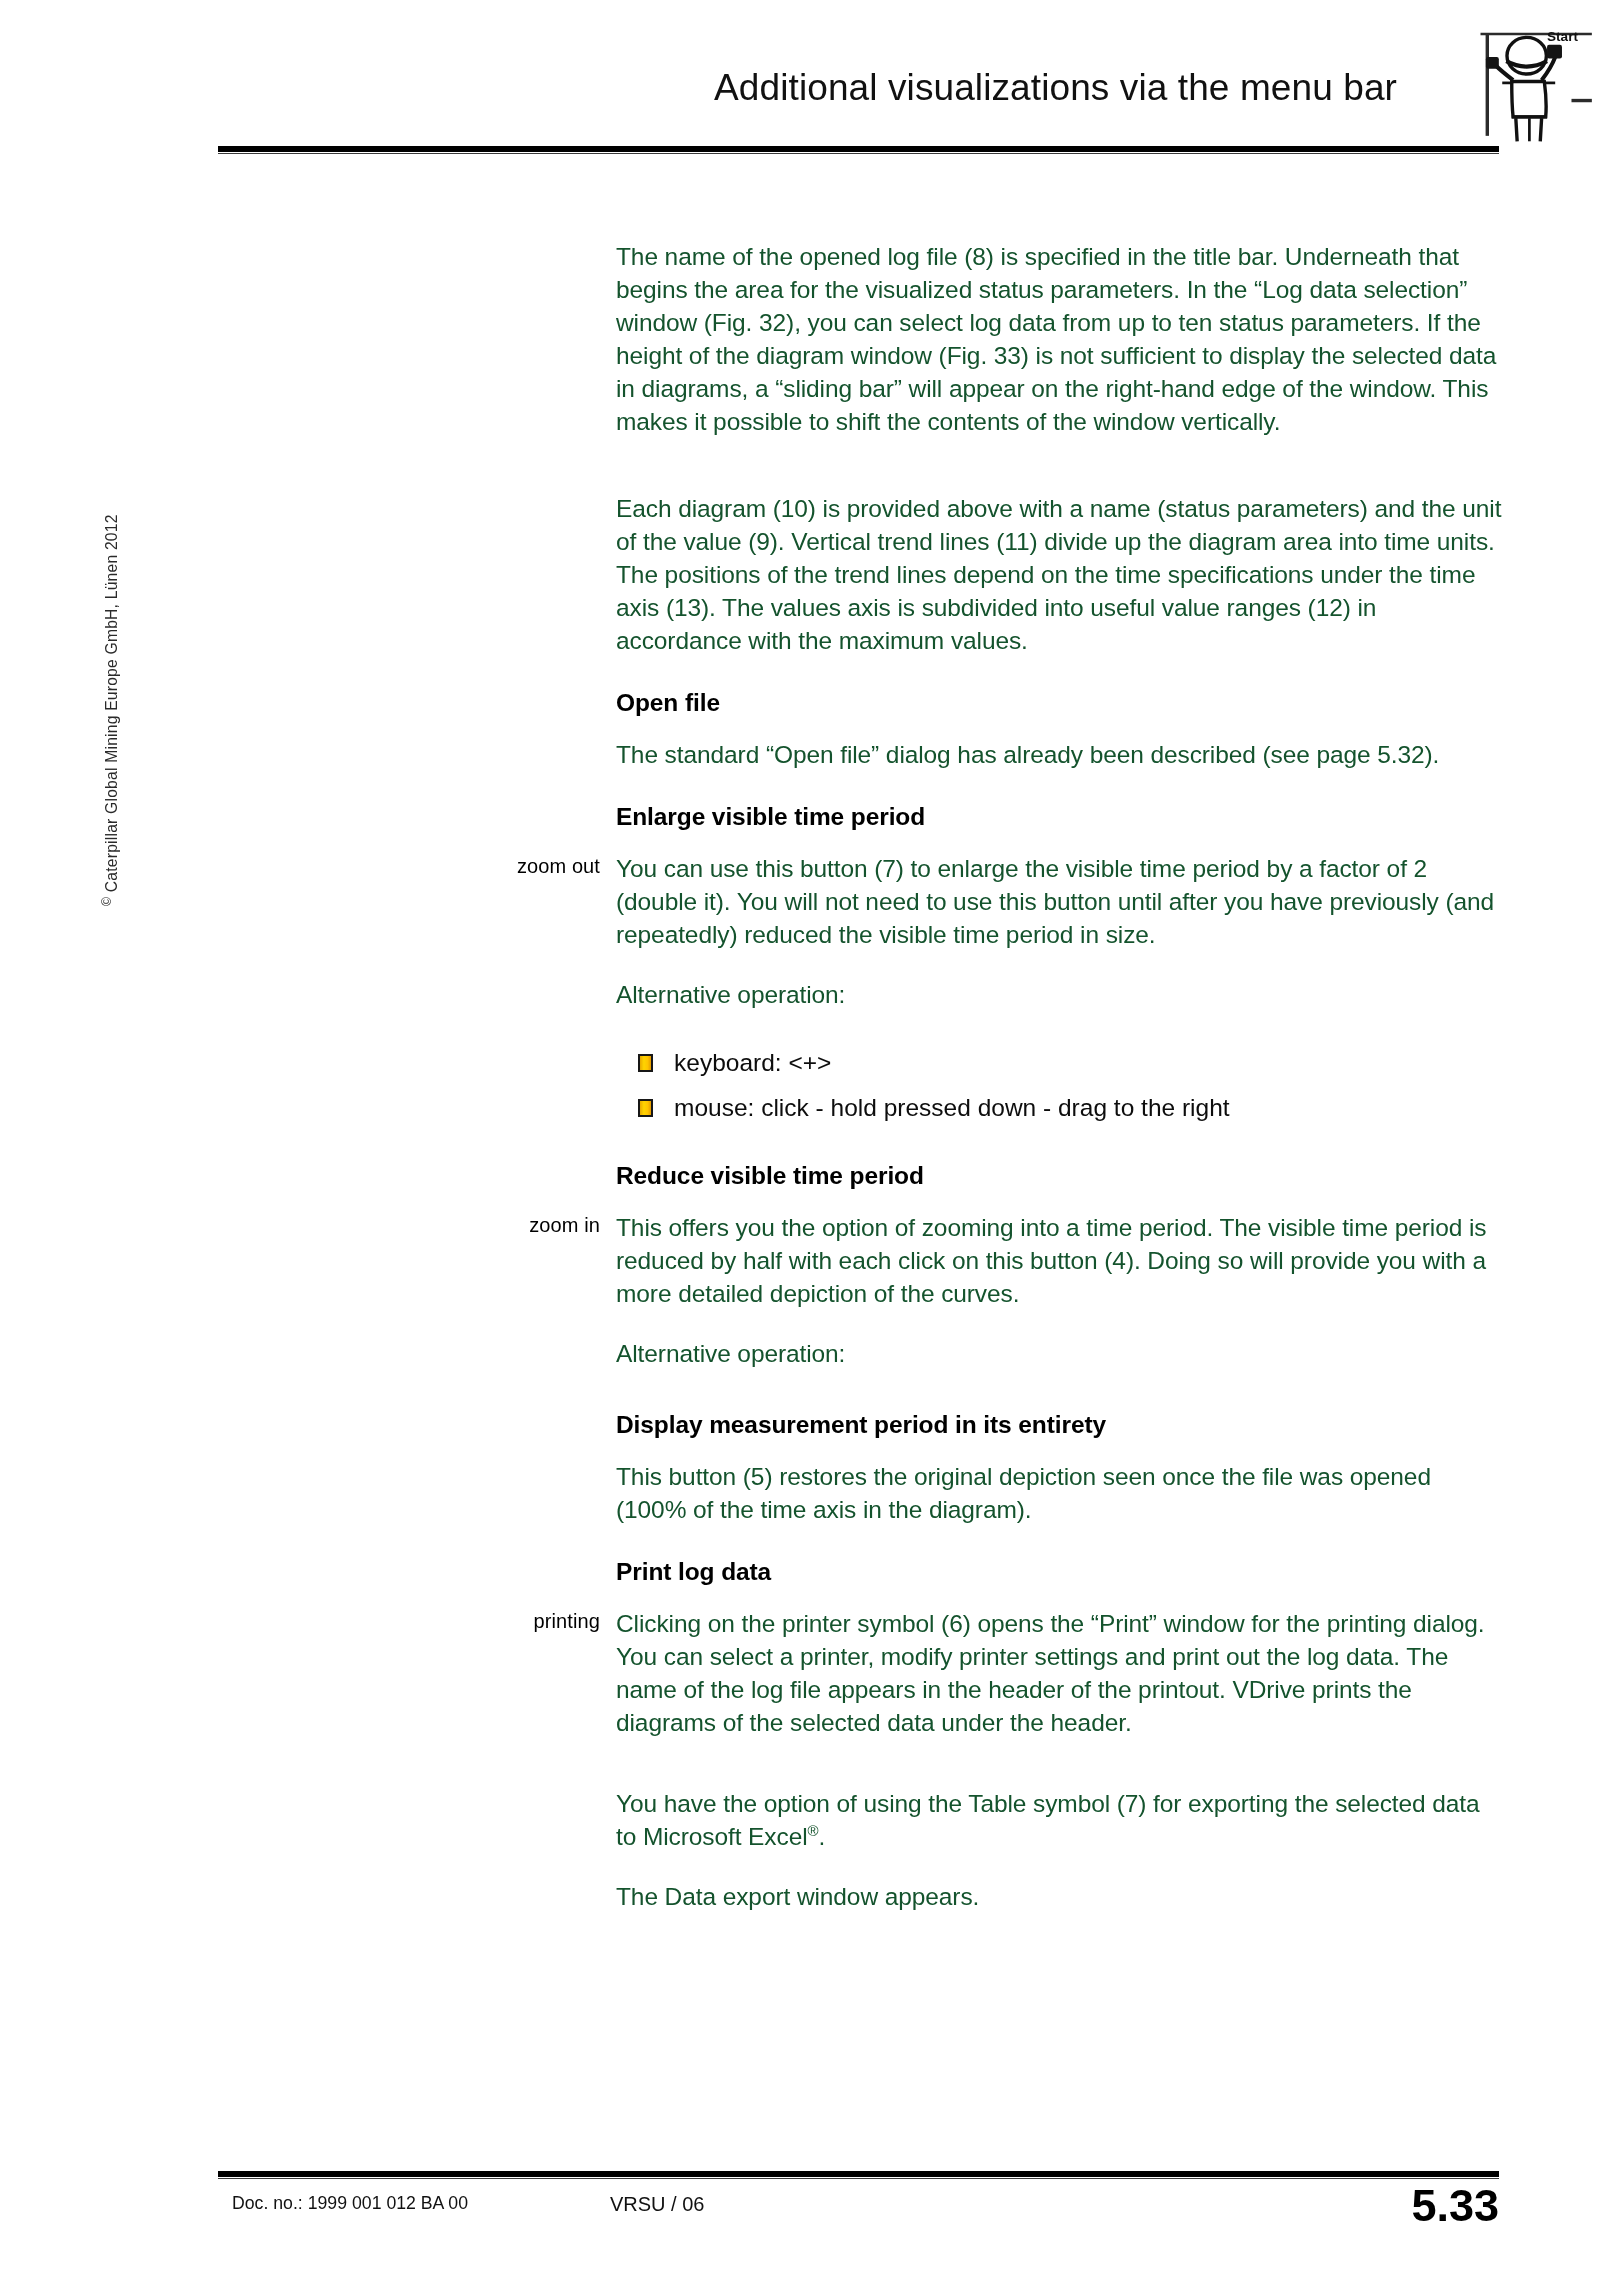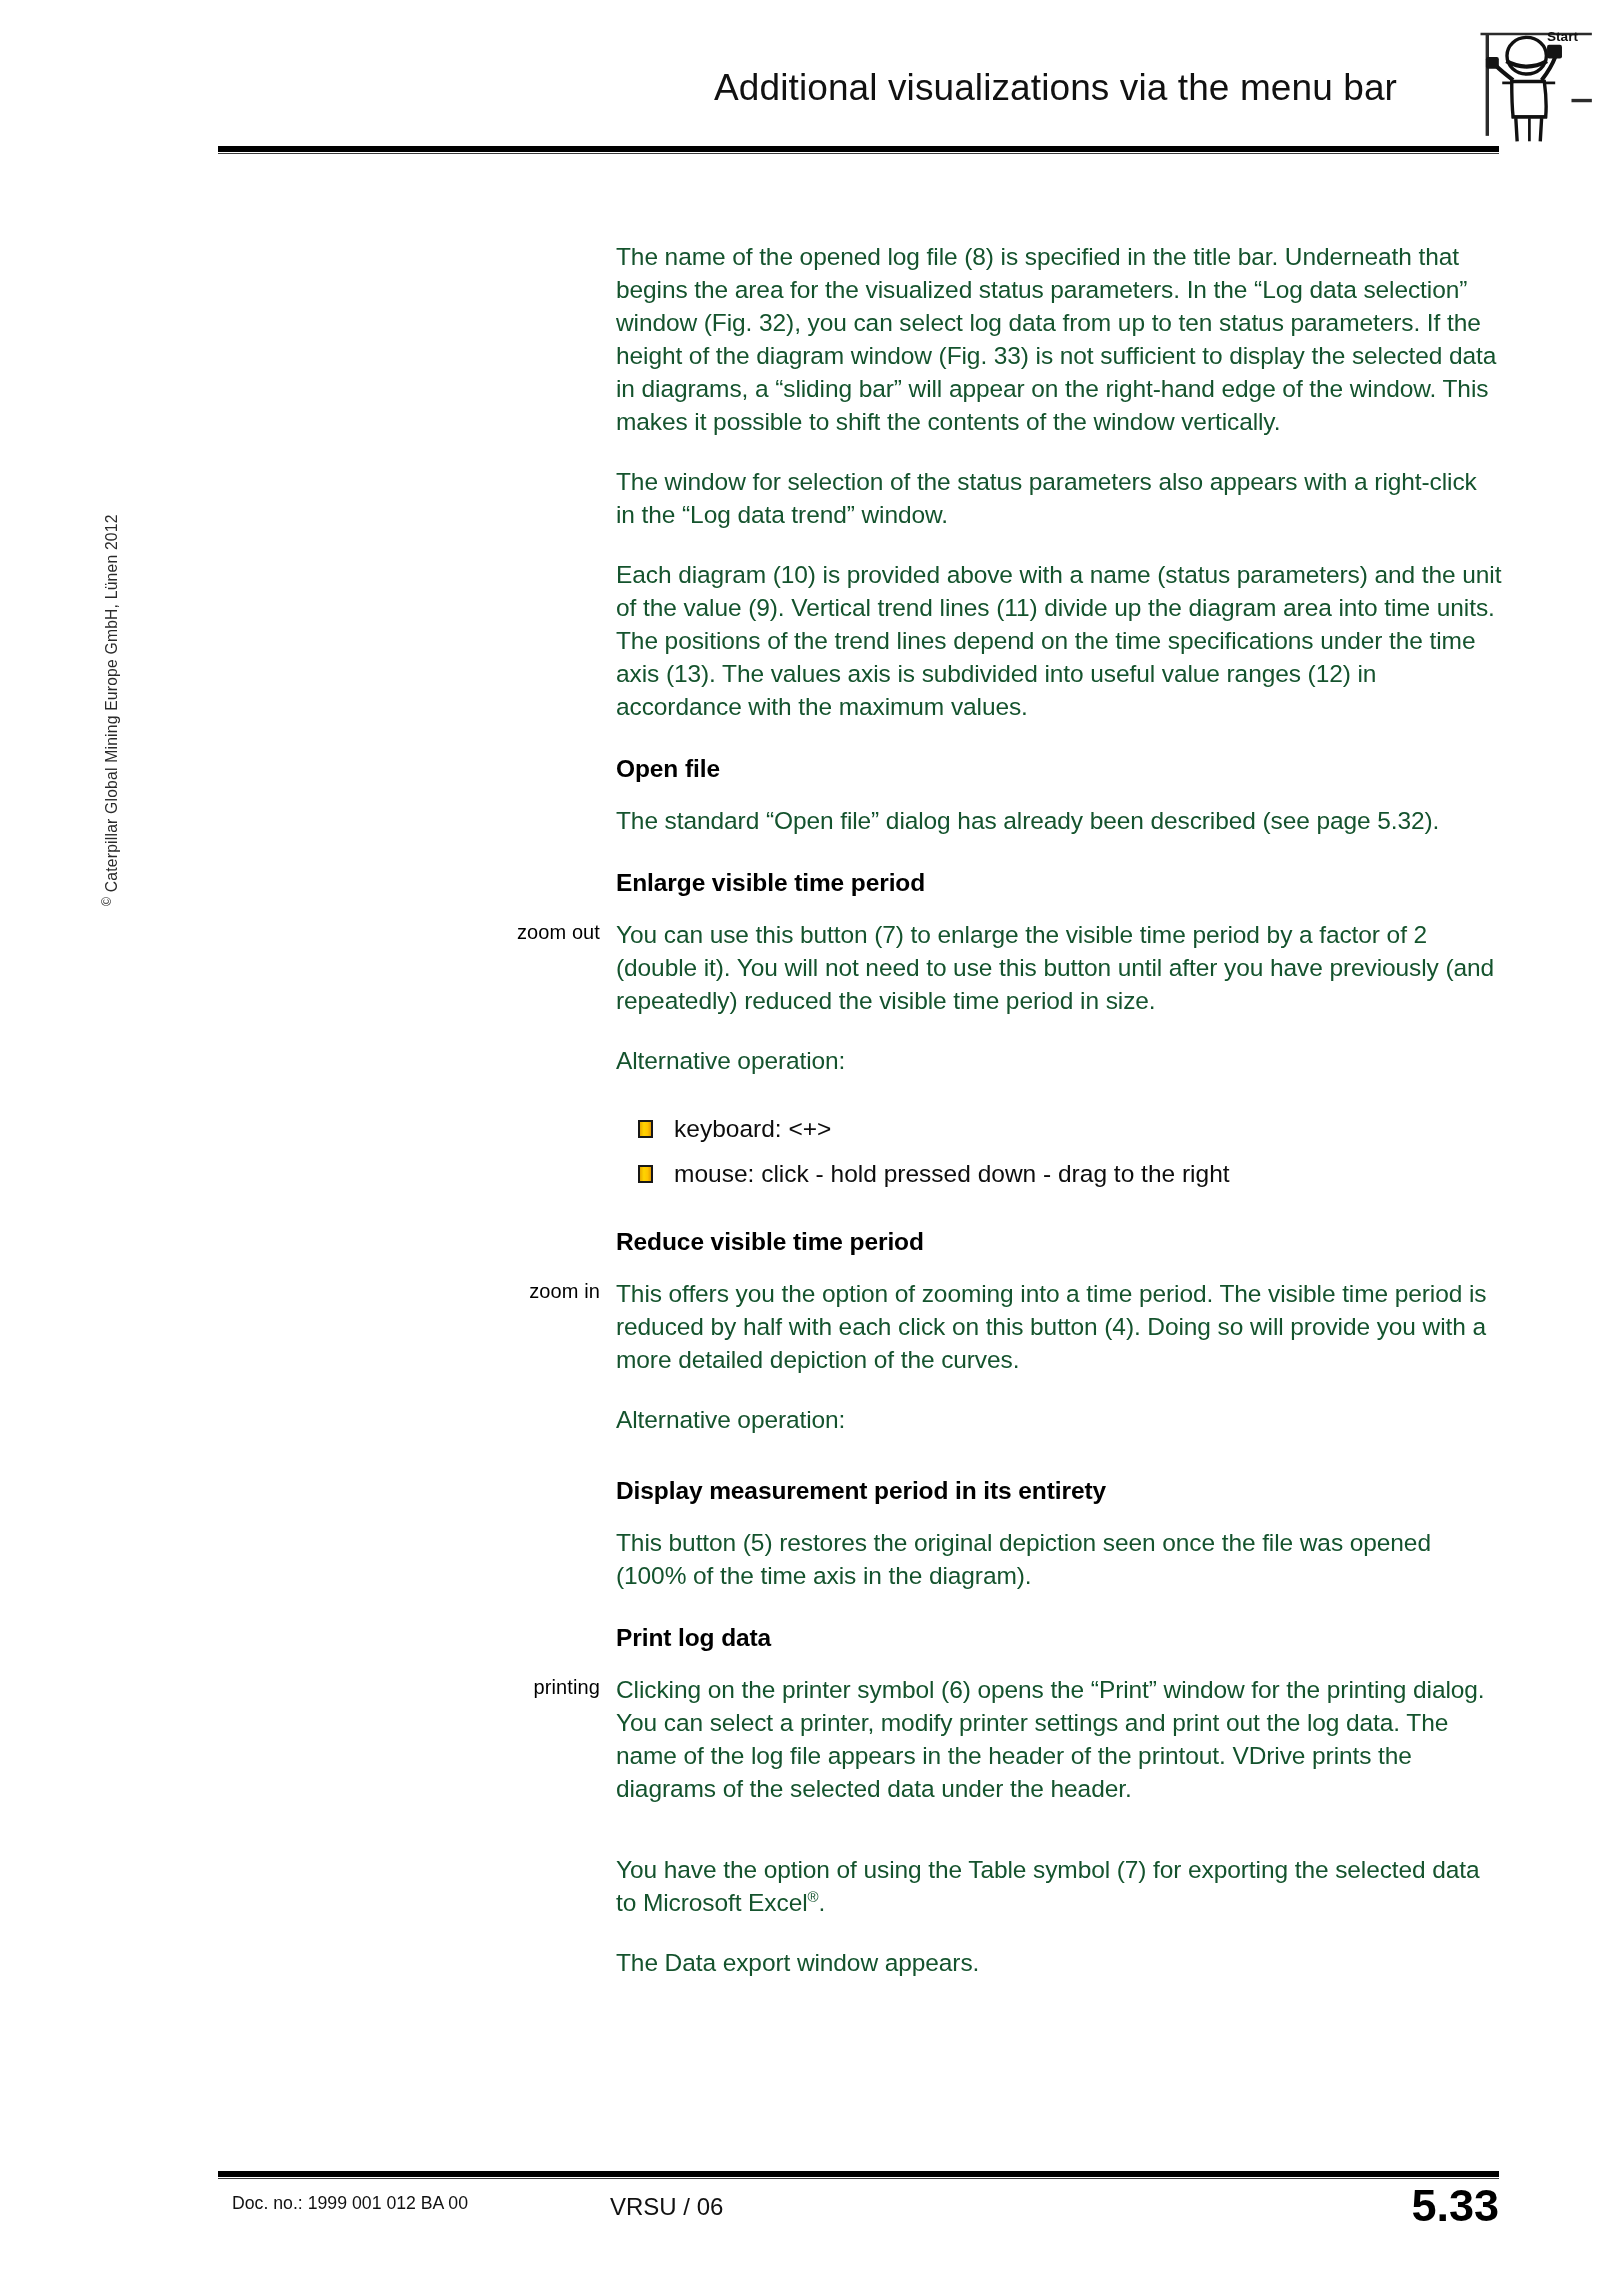--- a/index.html
+++ b/index.html
@@ -187,21 +187,21 @@
     left: 232px;
     top: 2193px;
     font-size: 17.7px;
     color: #111111;
     white-space: nowrap;
   }
   .footer-rev {
     position: absolute;
     left: 610px;
     top: 2193px;
-    font-size: 24px;
+    font-size: 20px;
     color: #111111;
     white-space: nowrap;
   }
   .footer-page {
     position: absolute;
     right: 124px;
     top: 2180px;
     font-size: 45px;
     font-weight: bold;
     color: #000000;
@@ -259,25 +259,20 @@
 
   <div class="content">
 
     <div class="row">
       <div class="body-col">
         <p class="para">The name of the opened log file (8) is specified in the title bar. Underneath that begins the area for the visualized status parameters. In the “Log data selection” window (Fig. 32), you can select log data from up to ten status parameters. If the height of the diagram window (Fig. 33) is not sufficient to display the selected data in diagrams, a “sliding bar” will appear on the right-hand edge of the window. This makes it possible to shift the contents of the window vertically.</p>
       </div>
     </div>
     <div class="gap-para"></div>
 
-    <div class="row">
-      <div class="body-col">
-        <p class="para">The window for selection of the status parameters also appears with a right-click in the “Log data trend” window.</p>
-      </div>
-    </div>
     <div class="gap-para"></div>
 
     <div class="row">
       <div class="body-col">
         <p class="para">Each diagram (10) is provided above with a name (status parameters) and the unit of the value (9). Vertical trend lines (11) divide up the diagram area into time units. The positions of the trend lines depend on the time specifications under the time axis (13). The values axis is subdivided into useful value ranges (12) in accordance with the maximum values.</p>
       </div>
     </div>
     <div class="gap-heading"></div>
 
     <div class="row">

